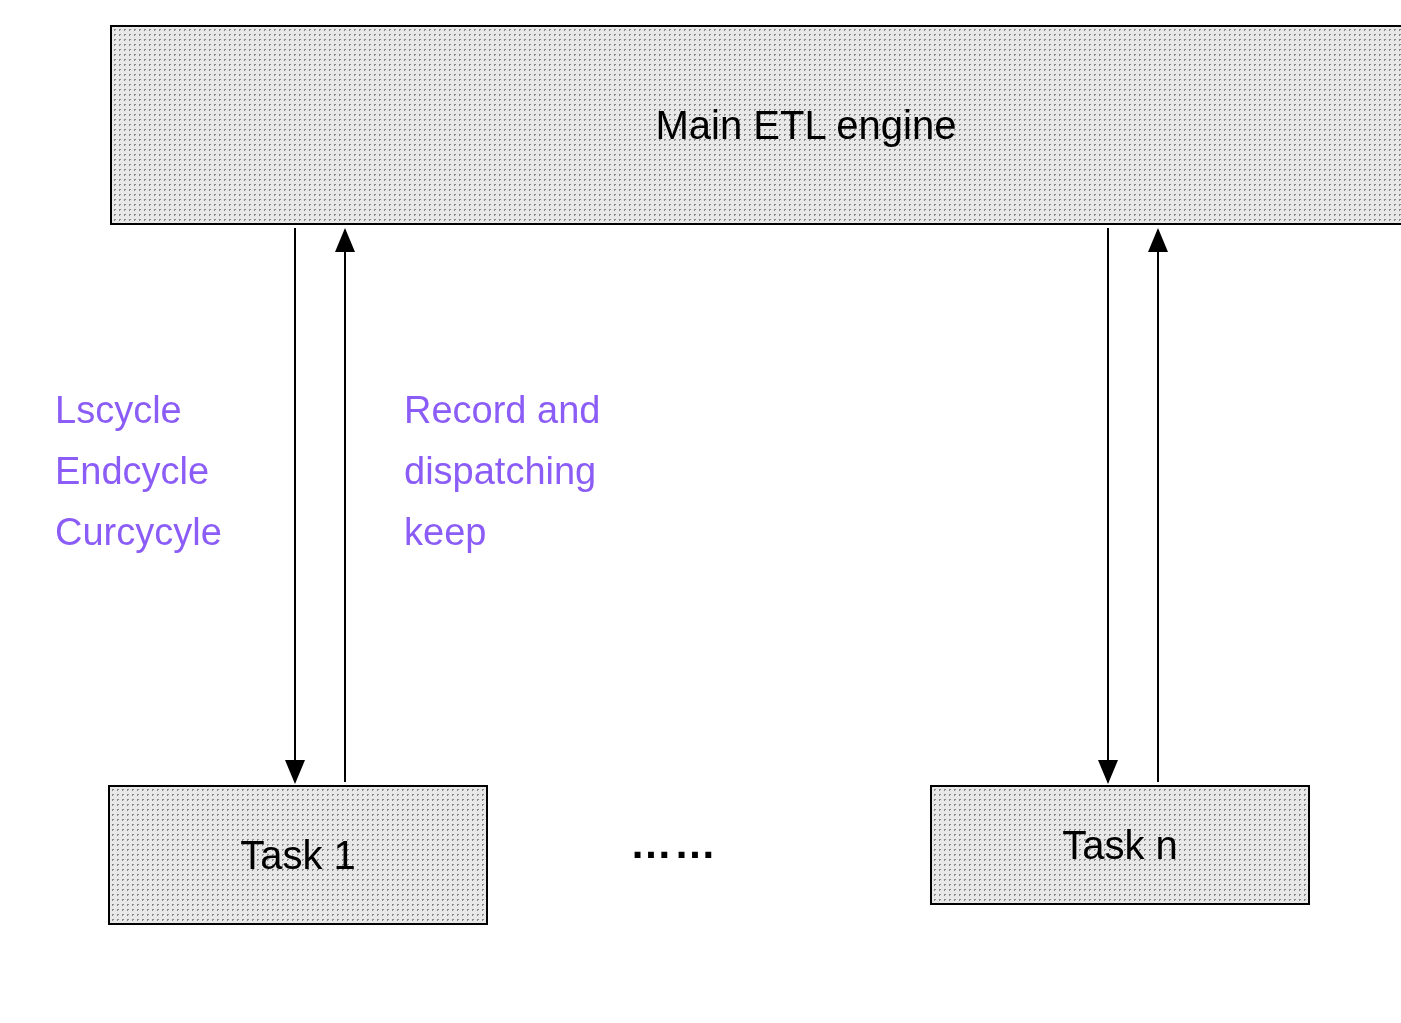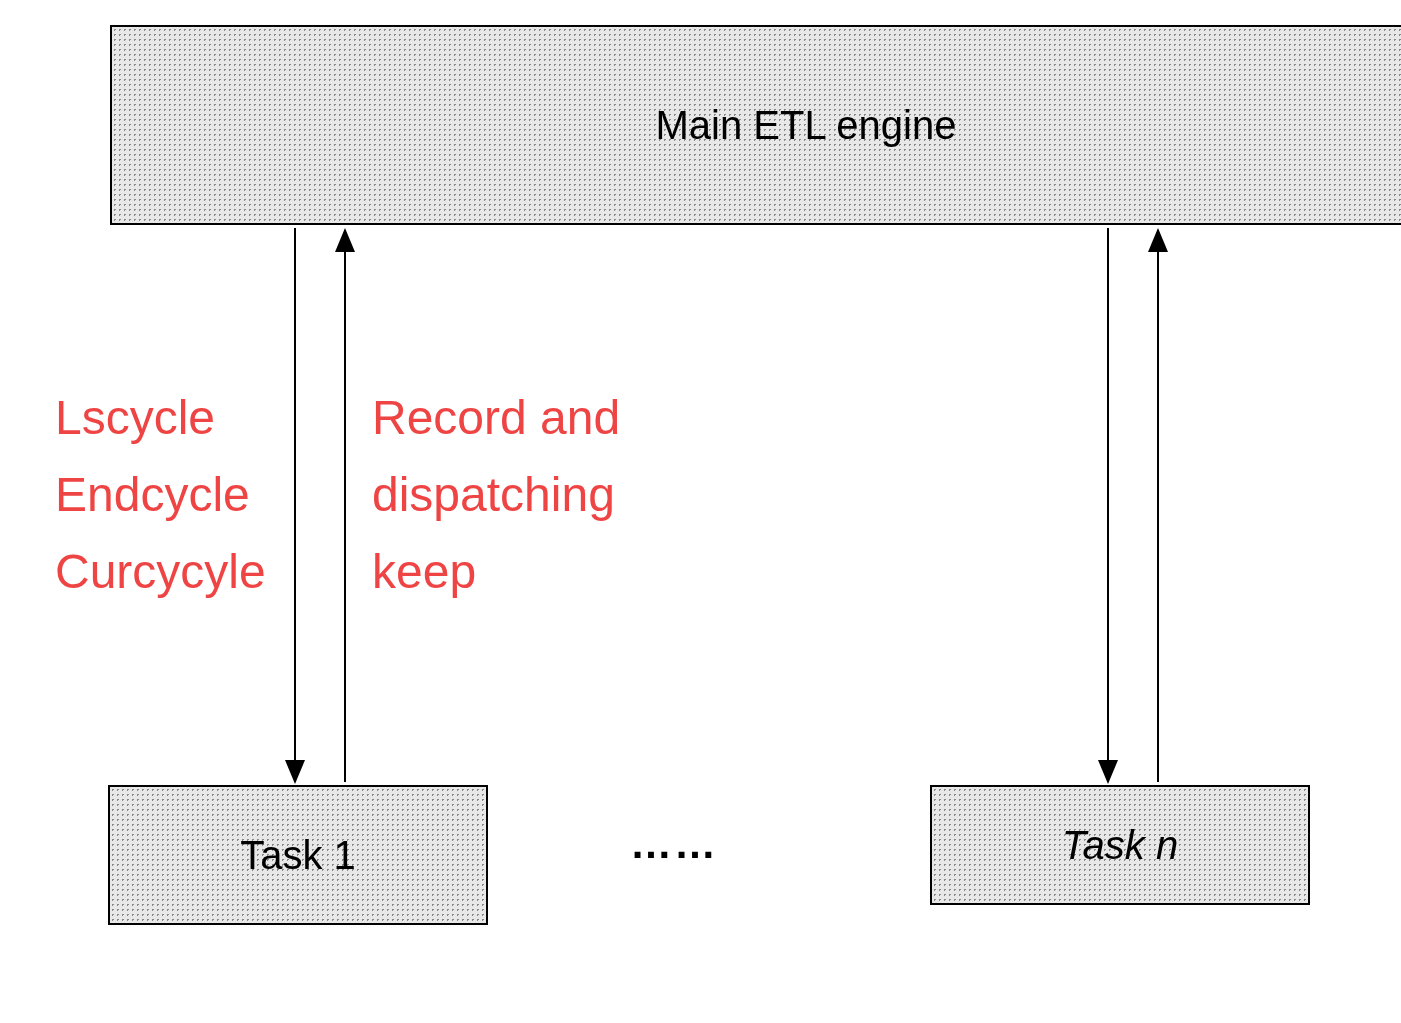--- a/index.html
+++ b/index.html
@@ -41,34 +41,33 @@
       left: 108px;
       top: 785px;
       width: 380px;
       height: 140px;
     }
     .task-box-n {
       left: 930px;
       top: 785px;
       width: 380px;
       height: 120px;
-      font-style: italic;
     }
     .label-text {
       position: absolute;
-      font-size: 48px;
-      color: #ef4444;
+      font-size: 38px;
+      color: #8b5cf6;
       line-height: 1.6;
     }
     .left-labels {
       left: 55px;
       top: 380px;
     }
     .middle-labels {
-      left: 372px;
+      left: 404px;
       top: 380px;
     }
     .ellipsis {
       position: absolute;
       left: 630px;
       top: 820px;
       font-size: 42px;
       letter-spacing: 2px;
       font-weight: bold;
     }

